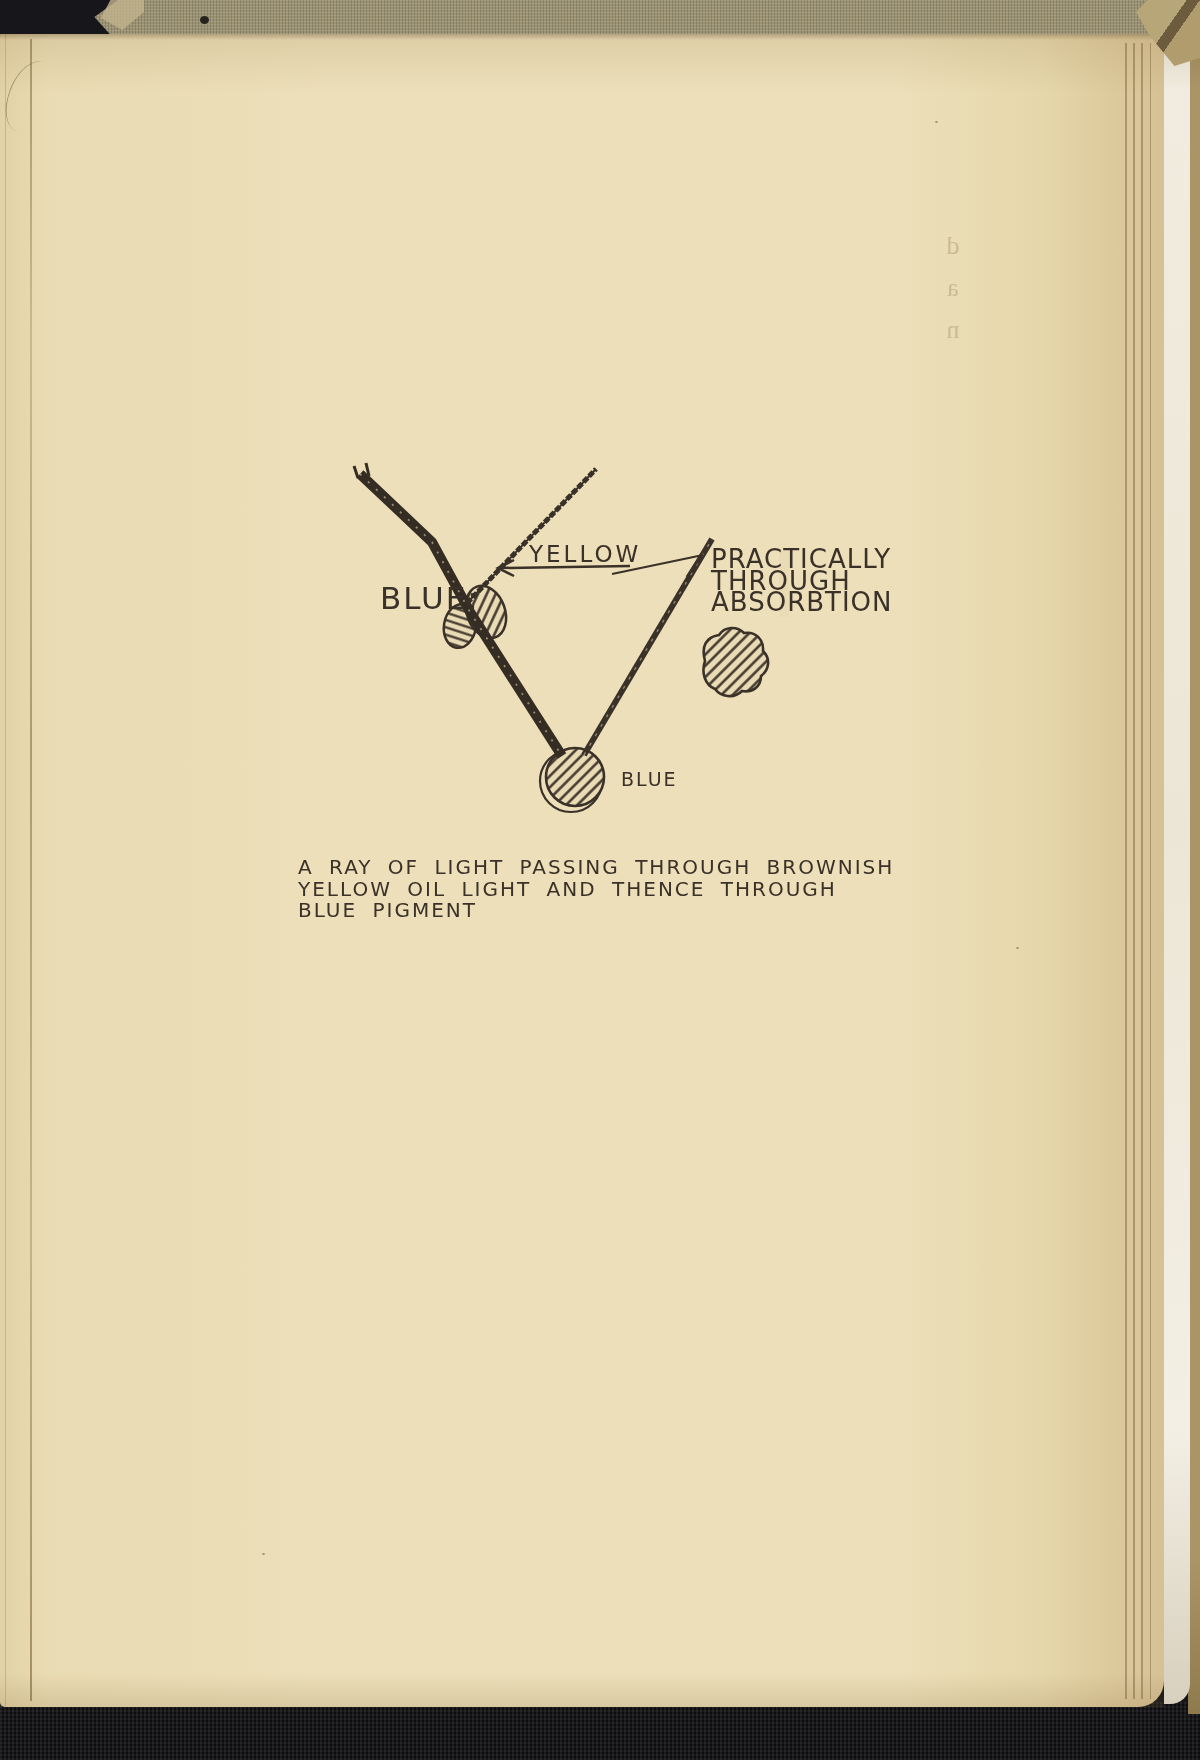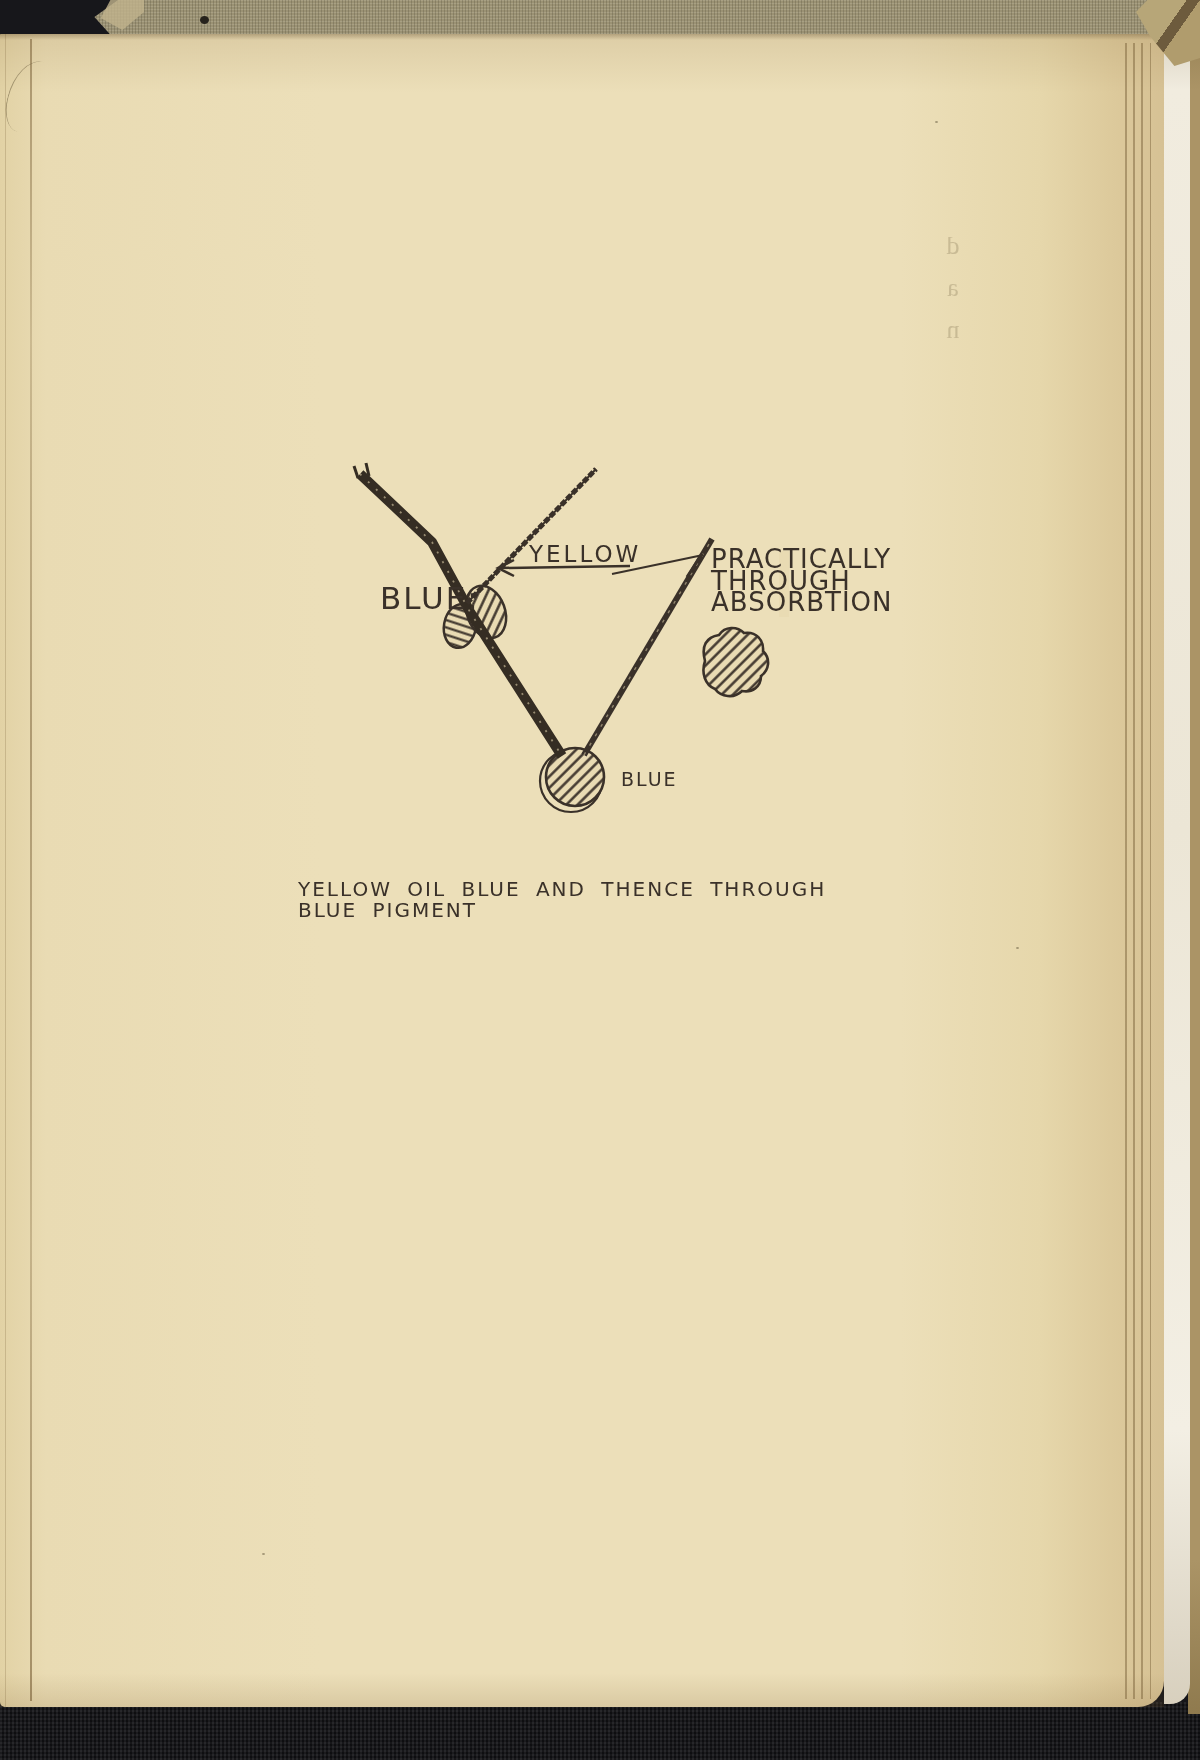--- a/index.html
+++ b/index.html
@@ -172,21 +172,22 @@
 
   <div class="hand lbl-yellow">YELLOW</div>
   <div class="hand lbl-blue-top">BLUE:</div>
   <div class="hand lbl-blue-bottom">BLUE</div>
   <div class="hand lbl-abs">
     <div>PRACTICALLY</div>
     <div>THROUGH</div>
     <div>ABSORBTION</div>
   </div>
 
-  <div class="hand cap cap2">YELLOW OIL BLUE AND THENCE THROUGH</div>
+  <div class="hand cap cap1">A RAY OF LIGHT PASSING THROUGH BROWNISH</div>
+  <div class="hand cap cap2">YELLOW OIL LIGHT AND THENCE THROUGH</div>
   <div class="hand cap cap3">BLUE PIGMENT</div>
   <div class="fignum ink">Fig. 12.</div>
 
   <div class="para p2 ink">
     <div class="bl">From the experiments made with different pigments</div>
     <div class="bl">in liquids of different refractive index we are now in a</div>
     <div class="bl">position to draw up a table which will give us a rough</div>
     <div class="bl">measure of the effect of the increasing refractive index</div>
     <div class="bl">and the yellowing of the oil on pigments. White and</div>
     <div class="bl">black and dark brown pigments like umber are omitted,</div>

